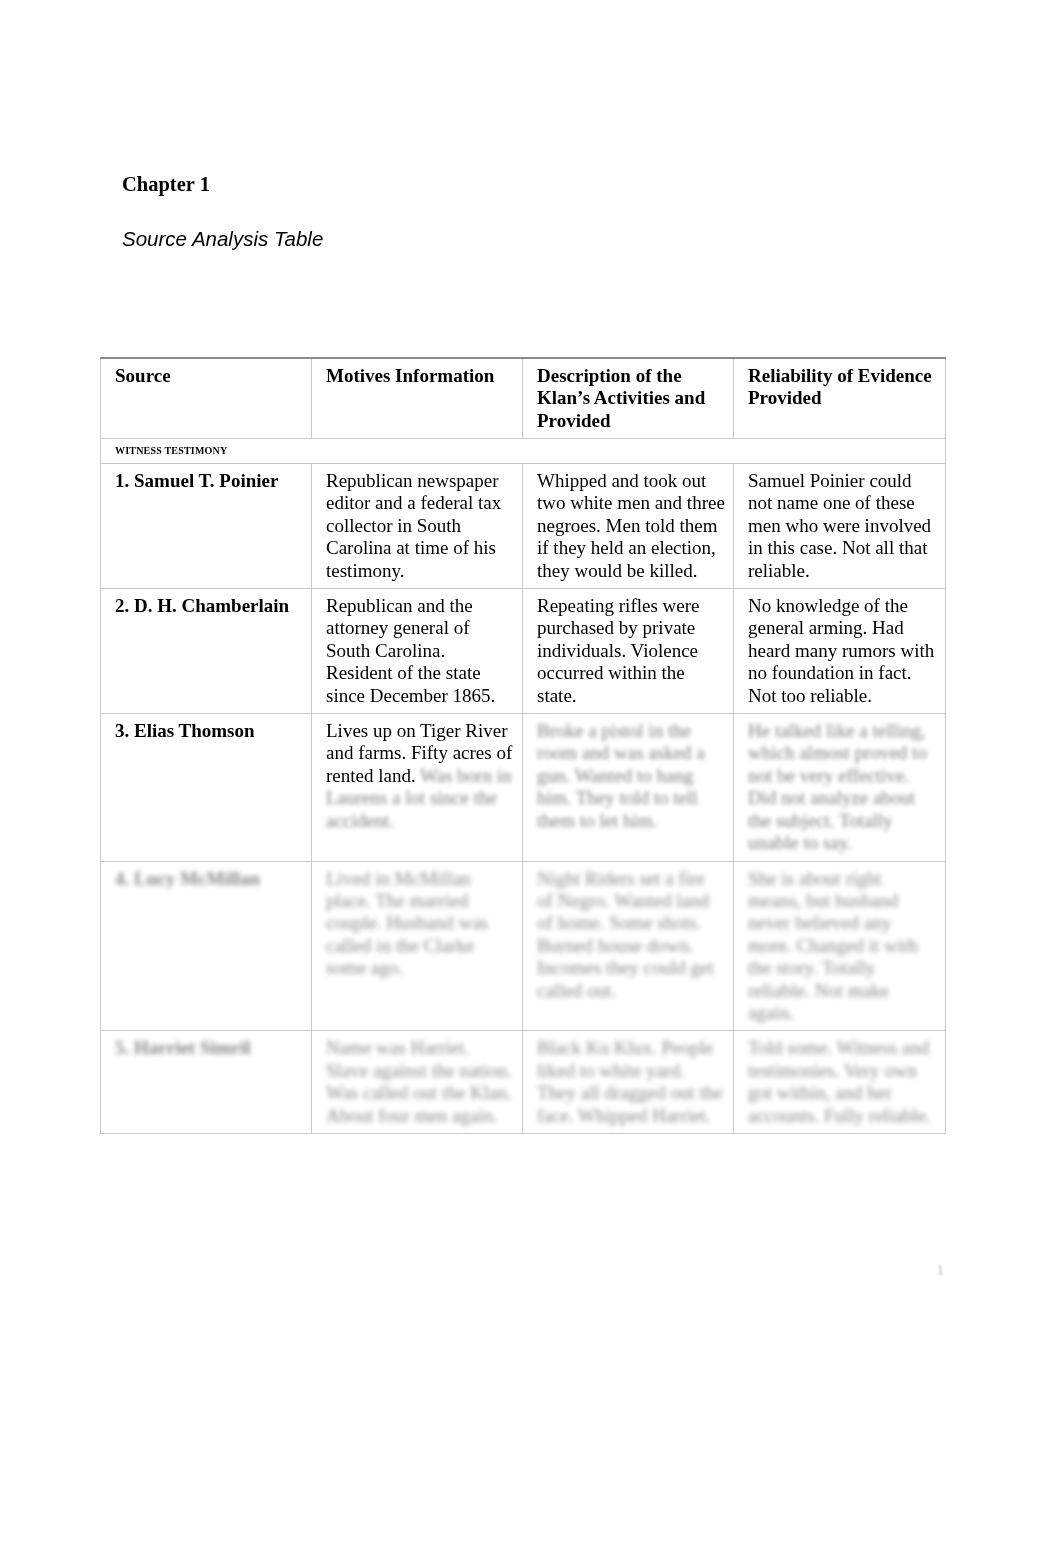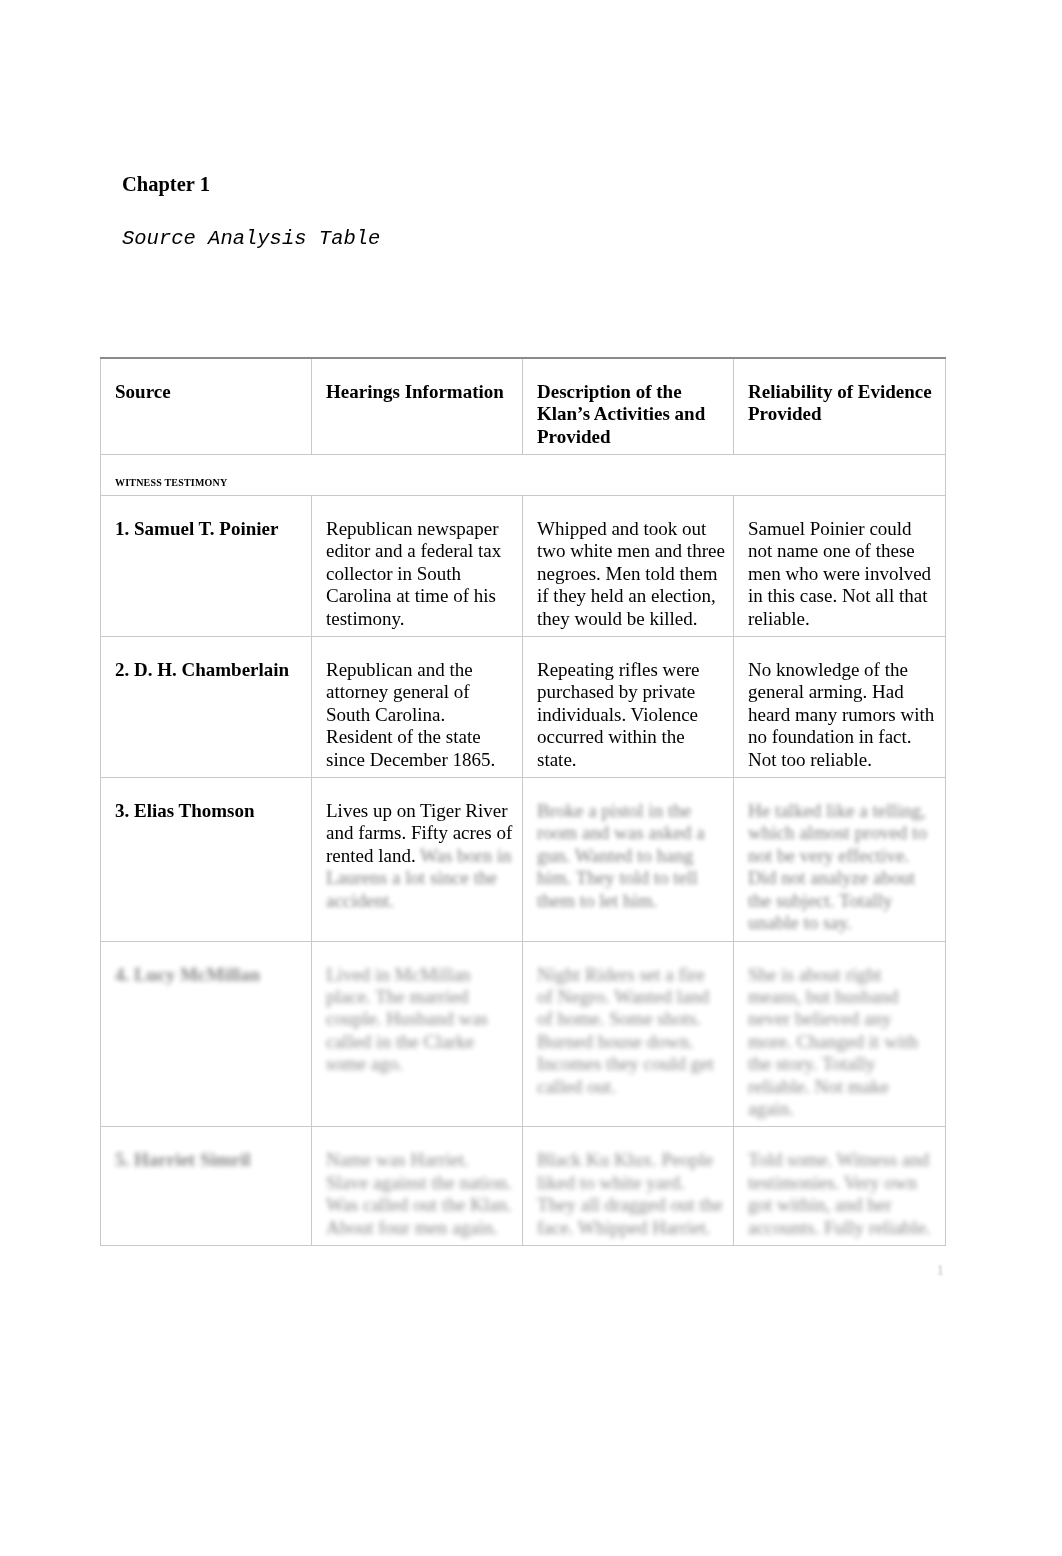--- a/index.html
+++ b/index.html
@@ -28,21 +28,21 @@
     width: 820px;
   }
   .doc-heading {
     font-family: "Liberation Serif", serif;
     font-weight: bold;
     font-size: 20.5px;
     line-height: 48px;
     color: #000;
   }
   .doc-subheading {
-    font-family: Liberation Mono, monospace;
+    font-family: Liberation Sans, sans-serif;
     font-style: italic;
     font-size: 20.5px;
     line-height: 30px;
     margin-top: 16px;
     color: #000;
   }
   table.analysis {
     position: absolute;
     left: 100px;
     top: 357px;
@@ -50,21 +50,21 @@
     border-collapse: collapse;
     table-layout: fixed;
     font-size: 19px;
   }
   table.analysis col.c1 { width: 211px; }
   table.analysis col.c2 { width: 211px; }
   table.analysis col.c3 { width: 211px; }
   table.analysis col.c4 { width: 212px; }
   table.analysis td {
     vertical-align: top;
-    padding: 22px 8px 6px 14px;
+    padding: 6px 8px 6px 14px;
     border: 1px solid #c9c9c9;
     line-height: 1.18;
   }
   table.analysis tr.header td {
     font-weight: bold;
     border-top: 2px solid #8a8a8a;
     border-bottom: 1px solid #c9c9c9;
   }
   table.analysis td.nameCell { font-weight: bold; }
   .section-row td {
@@ -102,21 +102,21 @@
   <table class="analysis">
     <colgroup>
       <col class="c1">
         <col class="c2">
         <col class="c3">
         <col class="c4">
     </colgroup>
     <tbody>
       <tr class="header">
         <td>Source</td>
-        <td>Hearings Information</td>
+        <td>Motives Information</td>
         <td>Description of the Klan’s Activities and Provided</td>
         <td>Reliability of Evidence Provided</td>
       </tr>
       <tr class="section-row">
         <td colspan="4">WITNESS TESTIMONY</td>
       </tr>
       <tr>
         <td class="nameCell">1. Samuel T. Poinier</td>
         <td>Republican newspaper editor and a federal tax collector in South Carolina at time of his testimony.</td>
         <td>Whipped and took out two white men and three negroes. Men told them if they held an election, they would be killed.</td>

